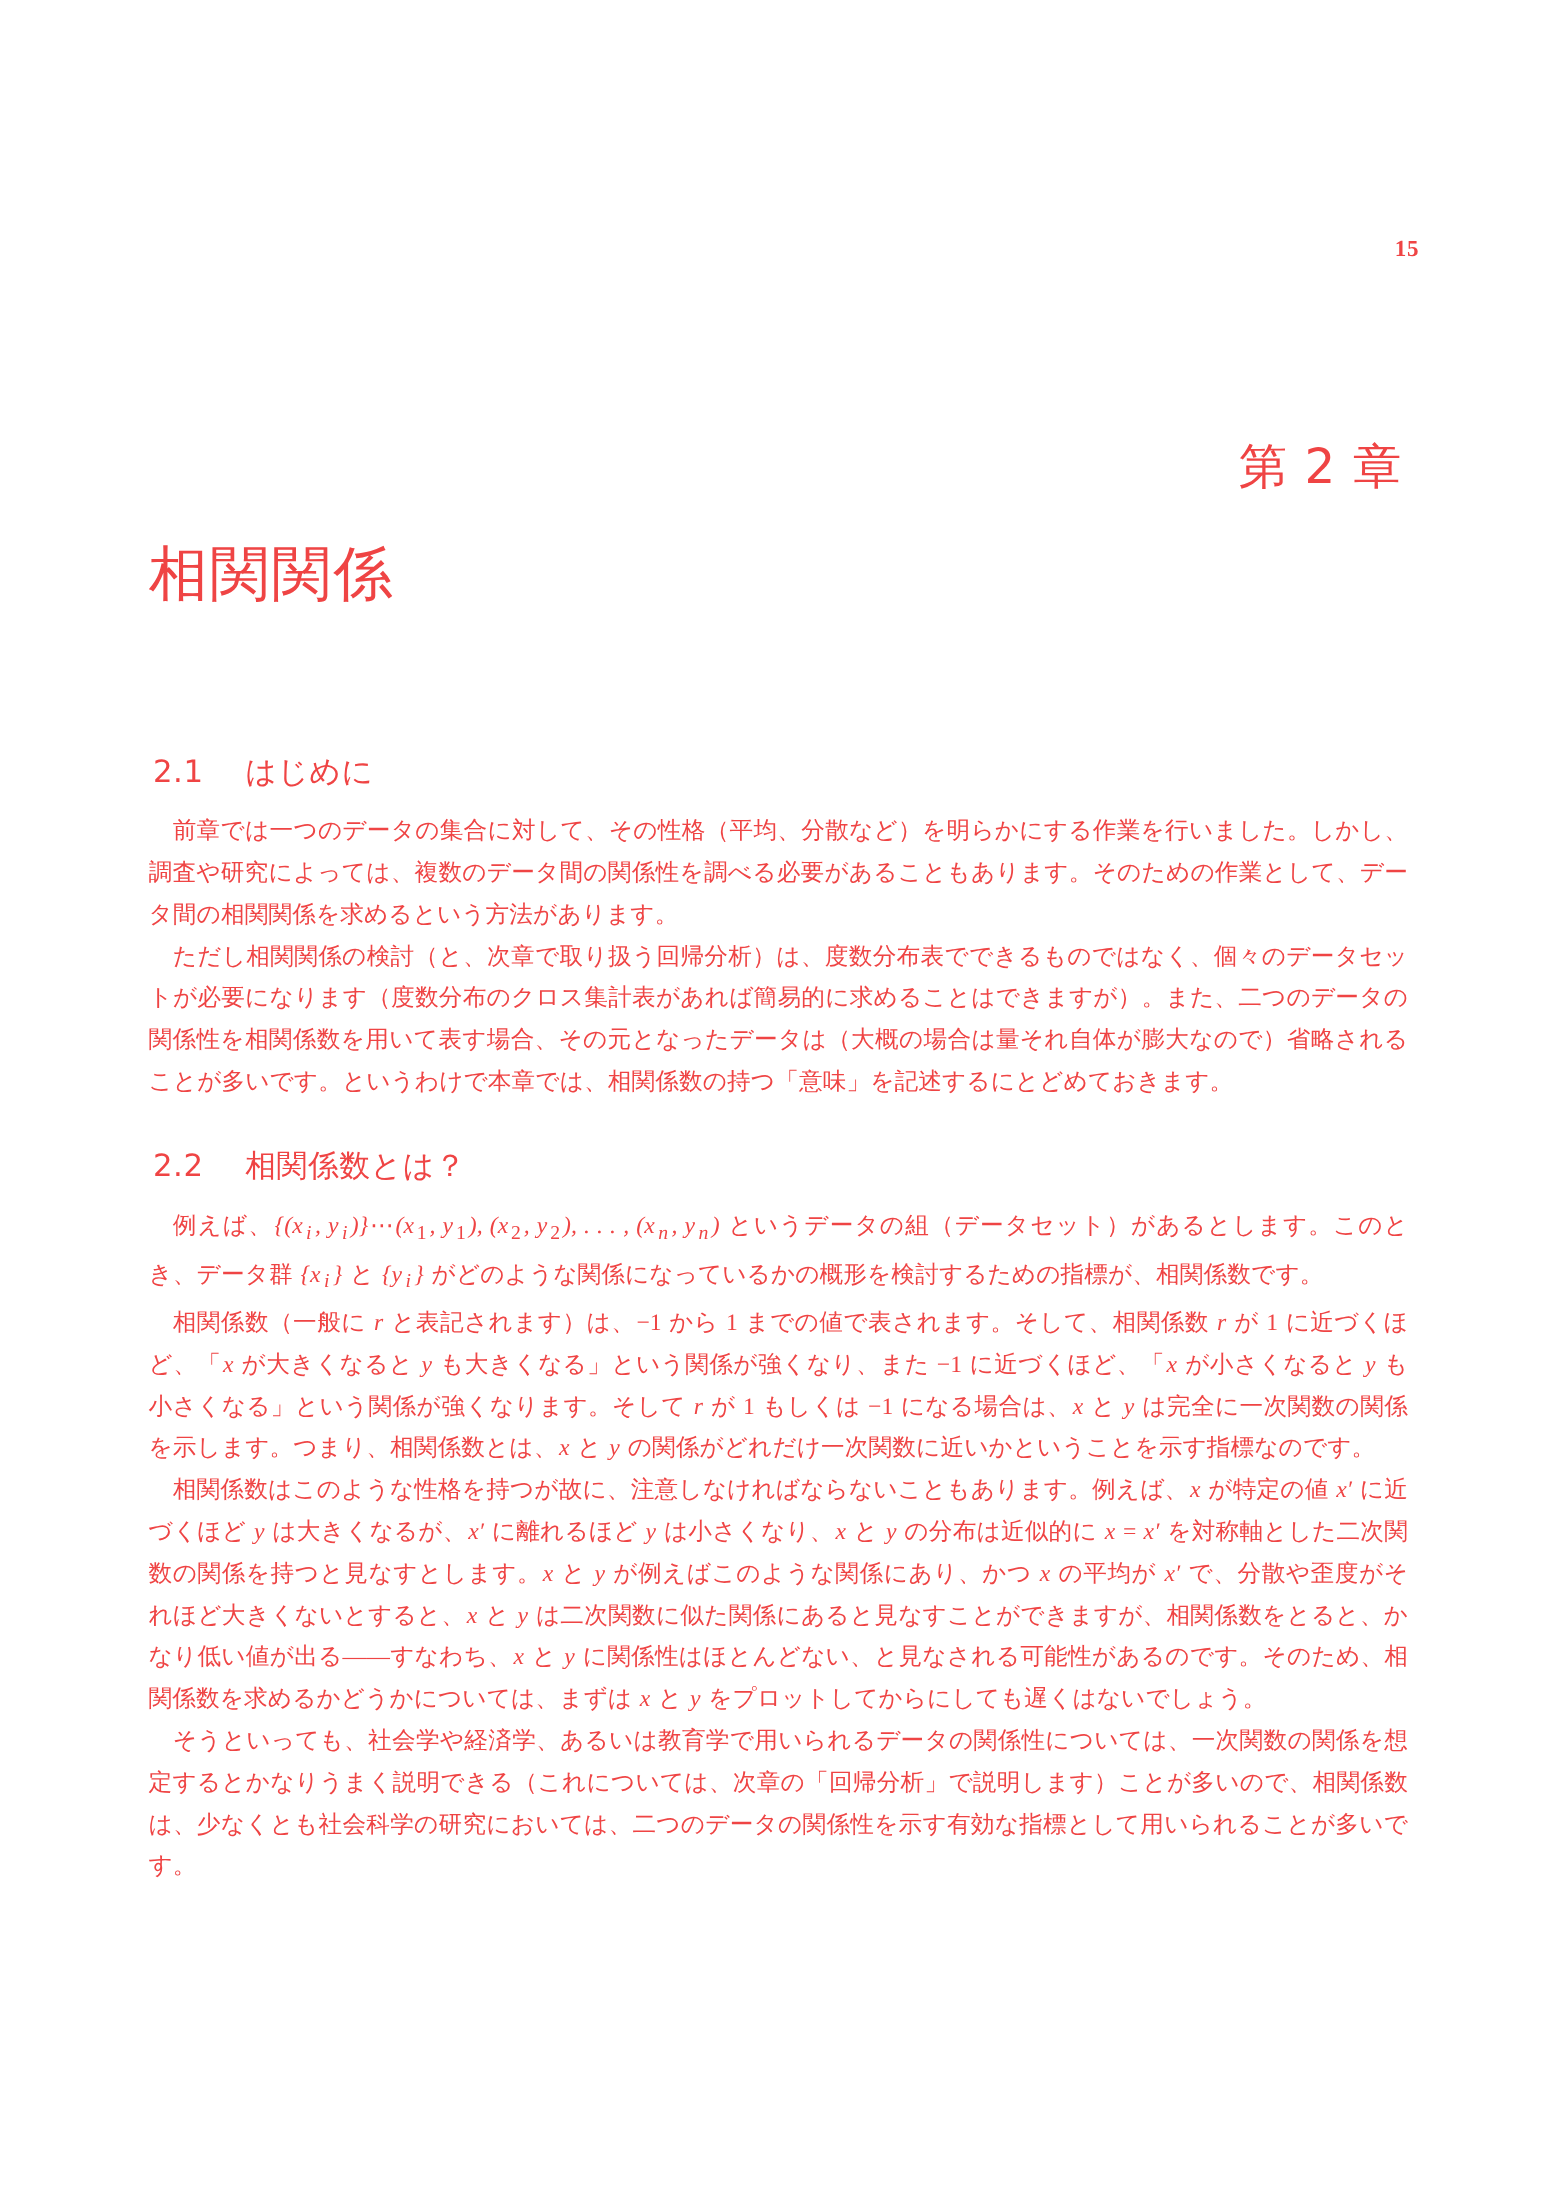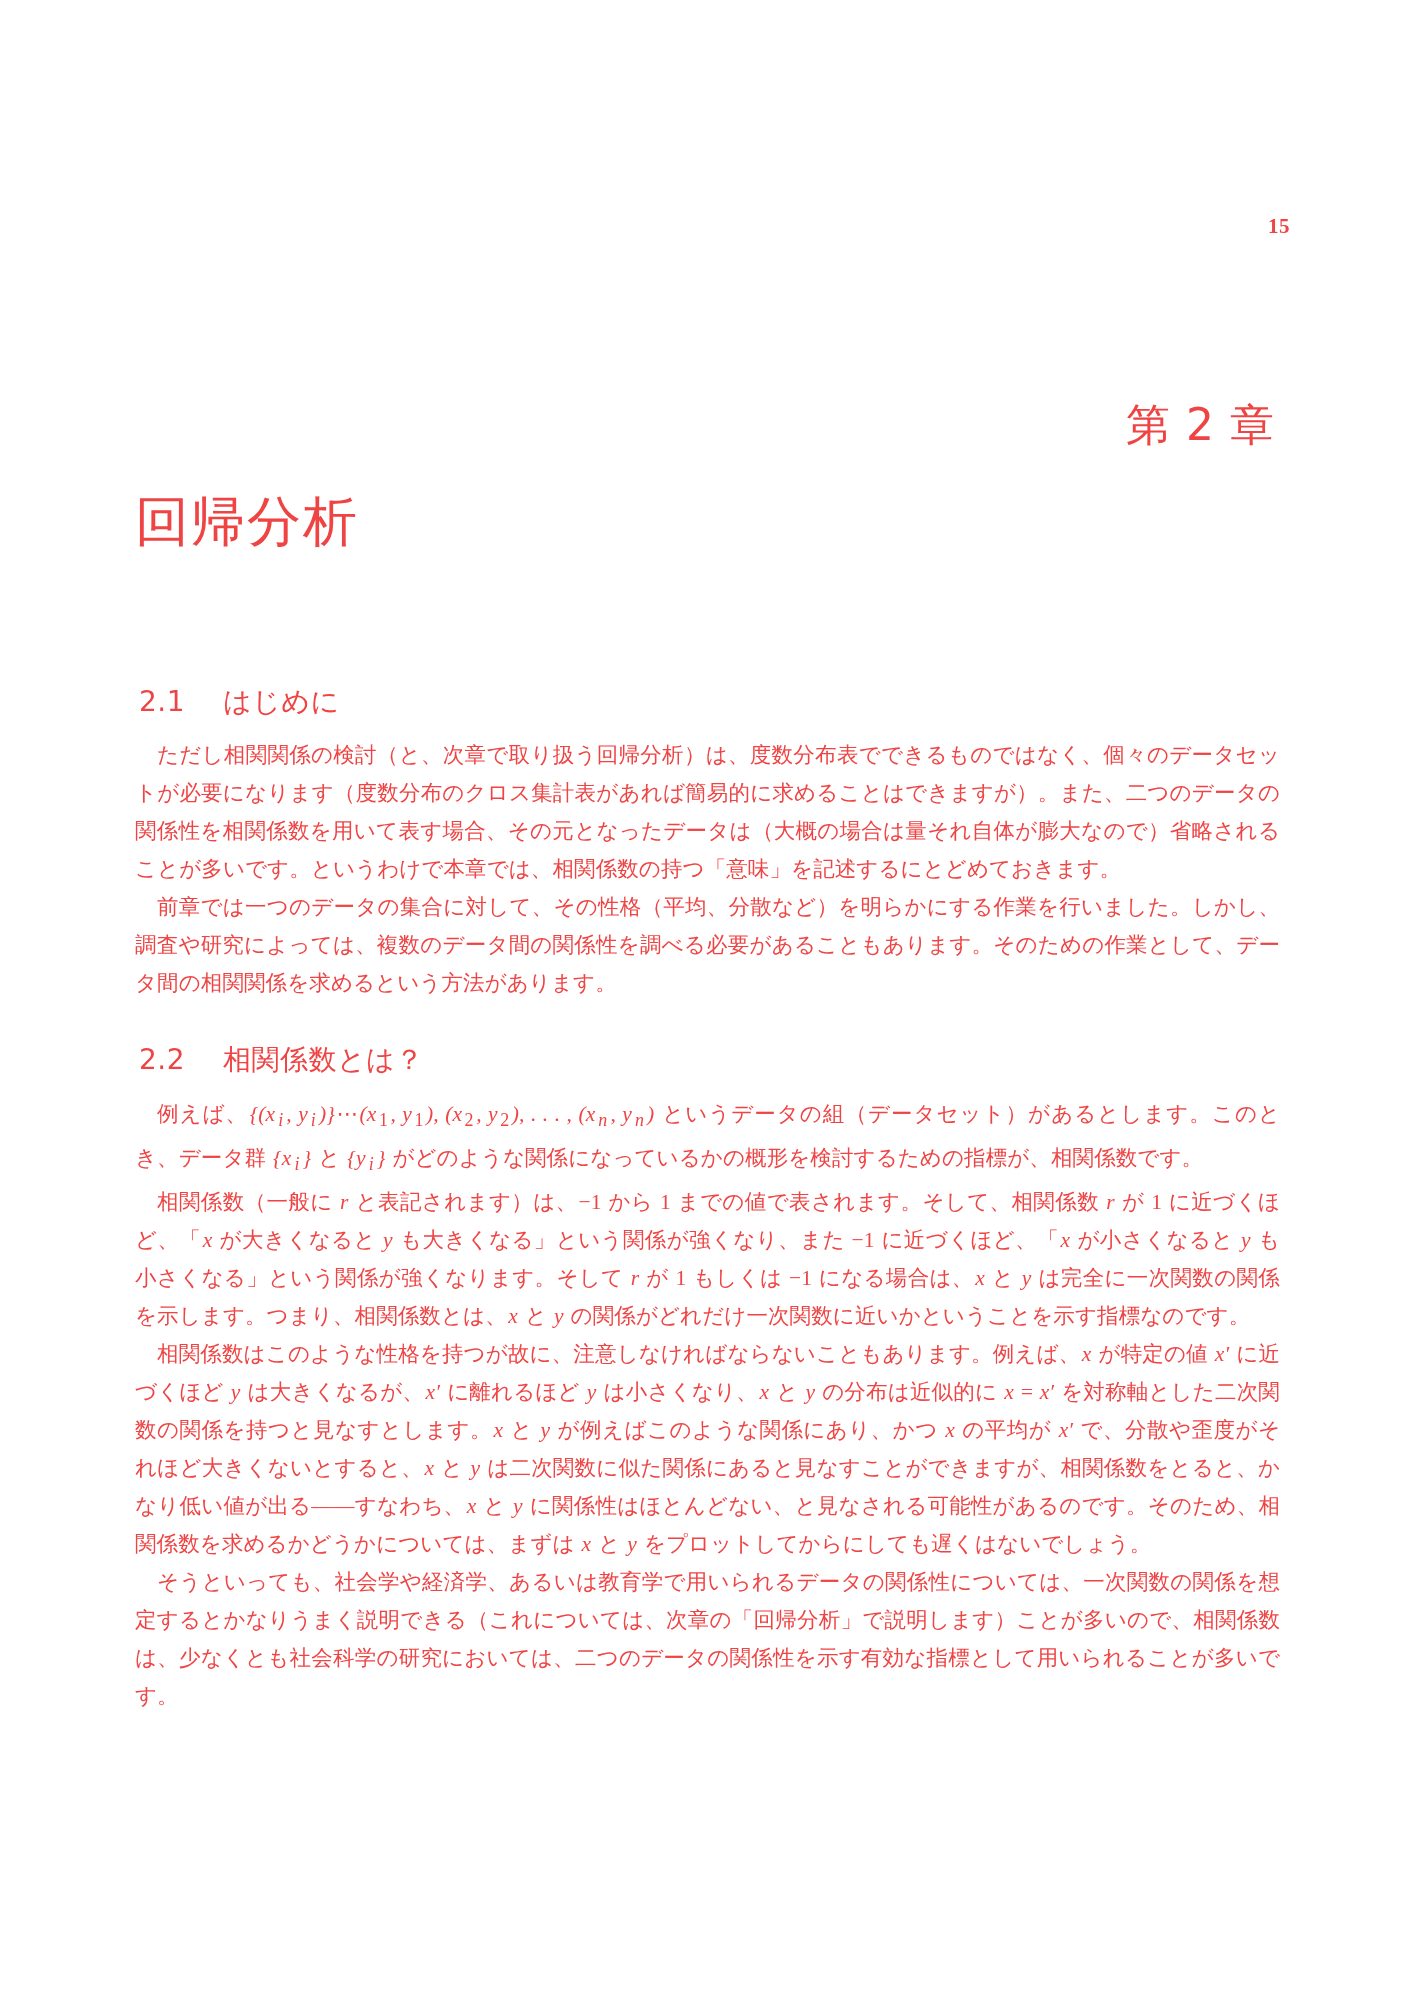--- a/index.html
+++ b/index.html
@@ -103,30 +103,30 @@
 </style>
 </head>
 <body>
 
 <div class="page">
 
   <div class="folio">15</div>
 
   <div class="chapter-block">
     <div class="chapter-label">第 2 章</div>
-    <div class="chapter-title">回帰分析</div>
+    <div class="chapter-title">相関関係</div>
   </div>
 
   <div class="column">
 
     <h2 class="section-heading sec-2-1">2.1　 はじめに</h2>
 
+    <p class="body">前章では一つのデータの集合に対して、その性格（平均、分散など）を明らかにする作業を行いました。しかし、調査や研究によっては、複数のデータ間の関係性を調べる必要があることもあります。そのための作業として、データ間の相関関係を求めるという方法があります。</p>
+
     <p class="body">ただし相関関係の検討（と、次章で取り扱う回帰分析）は、度数分布表でできるものではなく、個々のデータセットが必要になります（度数分布のクロス集計表があれば簡易的に求めることはできますが）。また、二つのデータの関係性を相関係数を用いて表す場合、その元となったデータは（大概の場合は量それ自体が膨大なので）省略されることが多いです。というわけで本章では、相関係数の持つ「意味」を記述するにとどめておきます。</p>
-
-    <p class="body">前章では一つのデータの集合に対して、その性格（平均、分散など）を明らかにする作業を行いました。しかし、調査や研究によっては、複数のデータ間の関係性を調べる必要があることもあります。そのための作業として、データ間の相関関係を求めるという方法があります。</p>
 
     <h2 class="section-heading sec-2-2">2.2　 相関係数とは？</h2>
 
     <p class="body">例えば、<span class="mi">{(x</span><sub class="mi">i</sub><span class="mi">, y</span><sub class="mi">i</sub><span class="mi">)}</span>⋯<span class="mi">(x</span><sub class="mn">1</sub><span class="mi">, y</span><sub class="mn">1</sub><span class="mi">), (x</span><sub class="mn">2</sub><span class="mi">, y</span><sub class="mn">2</sub><span class="mi">), . . . , (x</span><sub class="mi">n</sub><span class="mi">, y</span><sub class="mi">n</sub><span class="mi">)</span> というデータの組（データセット）があるとします。このとき、データ群 <span class="mi">{x</span><sub class="mi">i</sub><span class="mi">}</span> と <span class="mi">{y</span><sub class="mi">i</sub><span class="mi">}</span> がどのような関係になっているかの概形を検討するための指標が、相関係数です。</p>
     <p class="body">相関係数（一般に <span class="mi">r</span> と表記されます）は、<span class="mn">−1</span> から <span class="mn">1</span> までの値で表されます。そして、相関係数 <span class="mi">r</span> が <span class="mn">1</span> に近づくほど、「<span class="mi">x</span> が大きくなると <span class="mi">y</span> も大きくなる」という関係が強くなり、また <span class="mn">−1</span> に近づくほど、「<span class="mi">x</span> が小さくなると <span class="mi">y</span> も小さくなる」という関係が強くなります。そして <span class="mi">r</span> が <span class="mn">1</span> もしくは <span class="mn">−1</span> になる場合は、<span class="mi">x</span> と <span class="mi">y</span> は完全に一次関数の関係を示します。つまり、相関係数とは、<span class="mi">x</span> と <span class="mi">y</span> の関係がどれだけ一次関数に近いかということを示す指標なのです。</p>
     <p class="body">相関係数はこのような性格を持つが故に、注意しなければならないこともあります。例えば、<span class="mi">x</span> が特定の値 <span class="mi">x′</span> に近づくほど <span class="mi">y</span> は大きくなるが、<span class="mi">x′</span> に離れるほど <span class="mi">y</span> は小さくなり、<span class="mi">x</span> と <span class="mi">y</span> の分布は近似的に <span class="mi">x = x′</span> を対称軸とした二次関数の関係を持つと見なすとします。<span class="mi">x</span> と <span class="mi">y</span> が例えばこのような関係にあり、かつ <span class="mi">x</span> の平均が <span class="mi">x′</span> で、分散や歪度がそれほど大きくないとすると、<span class="mi">x</span> と <span class="mi">y</span> は二次関数に似た関係にあると見なすことができますが、相関係数をとると、かなり低い値が出る——すなわち、<span class="mi">x</span> と <span class="mi">y</span> に関係性はほとんどない、と見なされる可能性があるのです。そのため、相関係数を求めるかどうかについては、まずは <span class="mi">x</span> と <span class="mi">y</span> をプロットしてからにしても遅くはないでしょう。</p>
     <p class="body">そうといっても、社会学や経済学、あるいは教育学で用いられるデータの関係性については、一次関数の関係を想定するとかなりうまく説明できる（これについては、次章の「回帰分析」で説明します）ことが多いので、相関係数は、少なくとも社会科学の研究においては、二つのデータの関係性を示す有効な指標として用いられることが多いです。</p>
 
   </div>
 </div>

